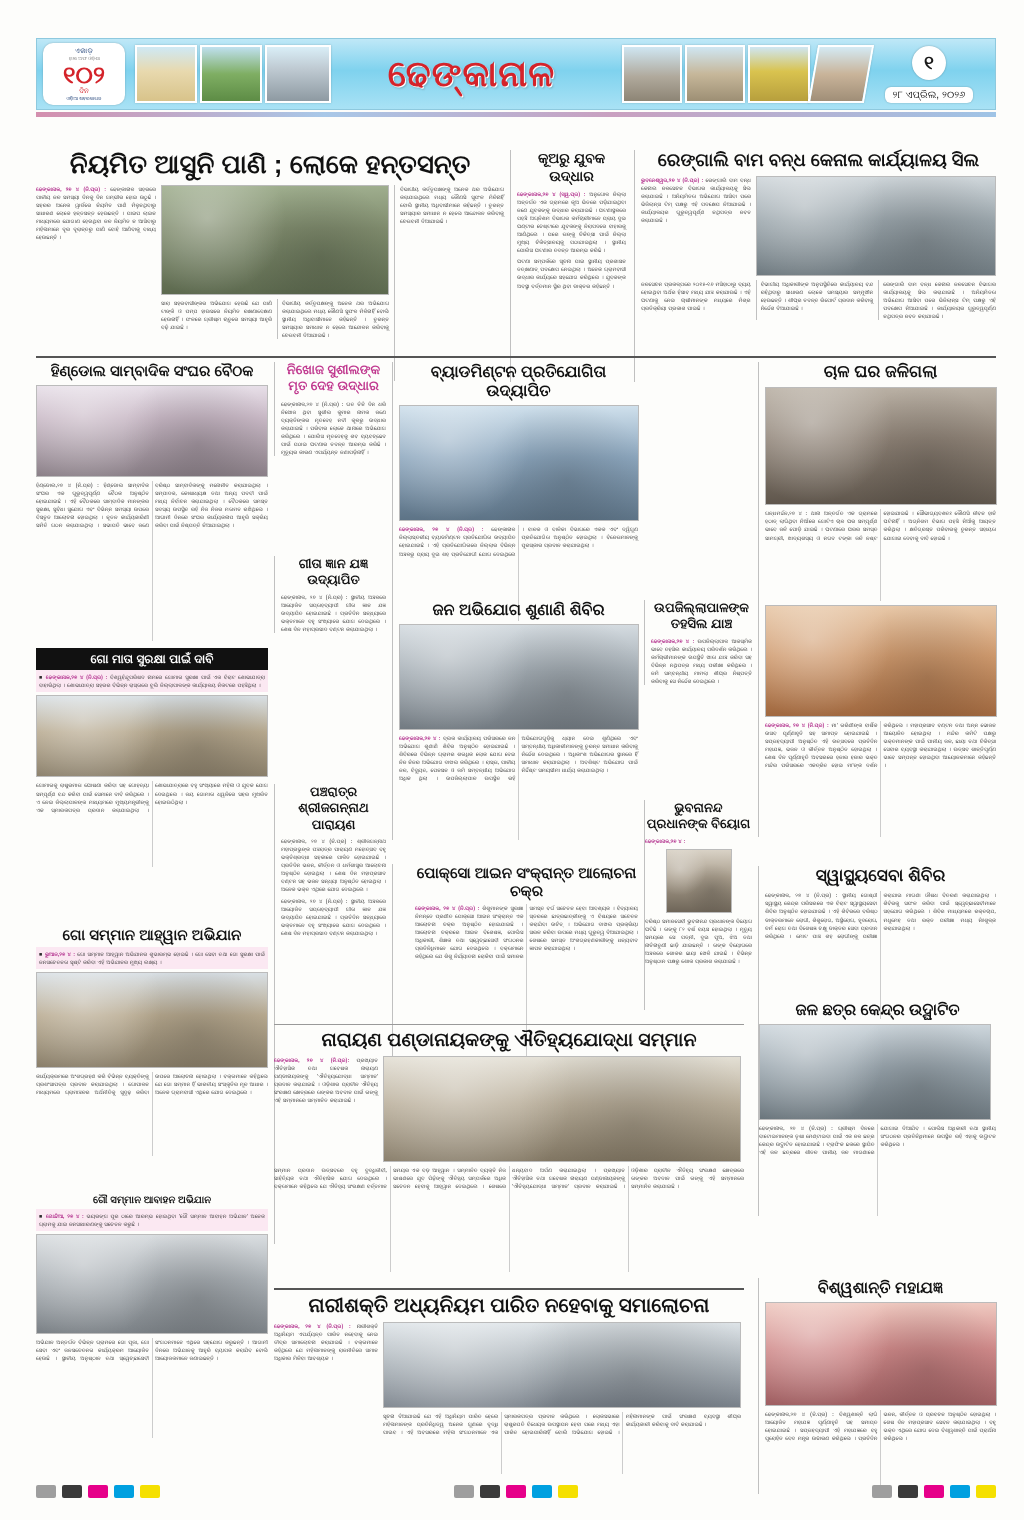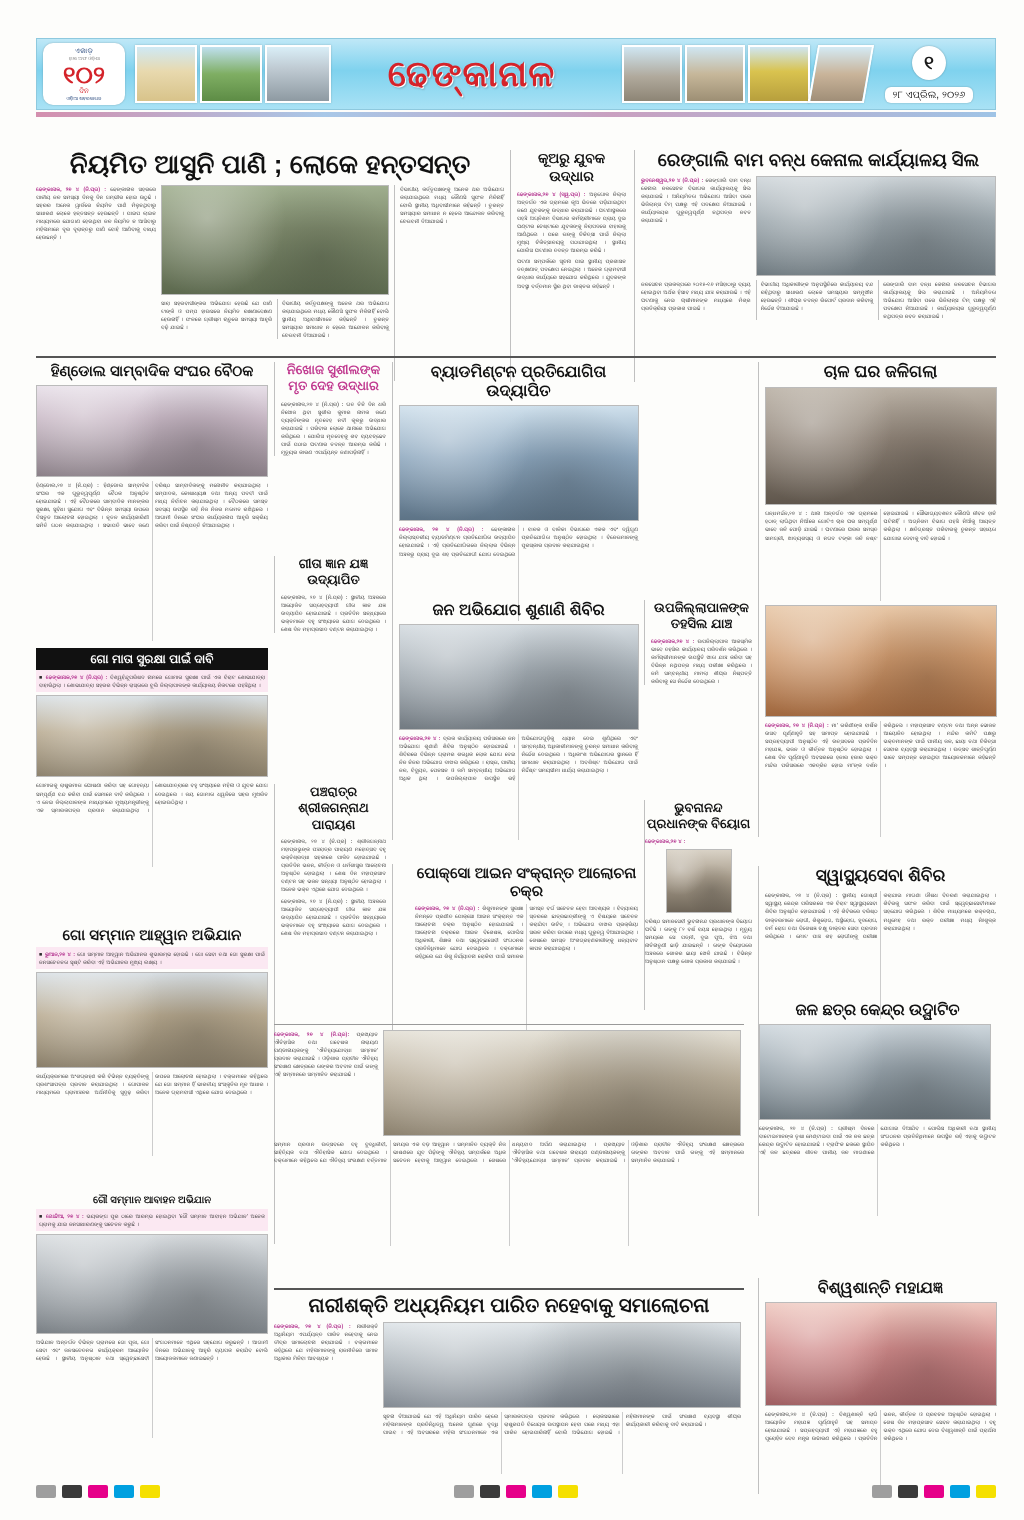--- a/index.html
+++ b/index.html
@@ -264,20 +264,21 @@
     <div class="cols2 body-txt" style="margin-top:4px;height:106px;"><span class="dateline">ଢେଙ୍କାନାଳ,୨୭ ୪ :</span> <span>ବ୍ଲକ କାର୍ଯ୍ୟାଳୟ ପରିସରରେ ଜନ ଅଭିଯୋଗ ଶୁଣାଣି ଶିବିର ଅନୁଷ୍ଠିତ ହୋଇଯାଇଛି । ଶିବିରରେ ବିଭିନ୍ନ ଗ୍ରାମର ଶତାଧିକ ଲୋକ ଯୋଗ ଦେଇ ନିଜ ନିଜର ଅଭିଯୋଗ ଦାଖଲ କରିଥିଲେ । ରାସ୍ତା, ପାନୀୟ ଜଳ, ବିଦ୍ୟୁତ, ପେନସନ ଓ ଜମି ସମ୍ବନ୍ଧୀୟ ଅଭିଯୋଗ ଅଧିକ ଥିଲା ।</span> <span>ଉପଜିଲ୍ଲାପାଳ ଉପସ୍ଥିତ ରହି ଅଭିଯୋଗଗୁଡ଼ିକୁ ଧ୍ୟାନ ଦେଇ ଶୁଣିଥିଲେ ଏବଂ ସମ୍ବନ୍ଧୀୟ ଅଧିକାରୀମାନଙ୍କୁ ତୁରନ୍ତ ସମାଧାନ କରିବାକୁ ନିର୍ଦ୍ଦେଶ ଦେଇଥିଲେ । ଅଧିକାଂଶ ଅଭିଯୋଗର ସ୍ଥାନରେ ହିଁ ସମାଧାନ କରାଯାଇଥିଲା । ଅବଶିଷ୍ଟ ଅଭିଯୋଗ ପାଇଁ ନିର୍ଦ୍ଦିଷ୍ଟ ସମୟସୀମା ଧାର୍ଯ୍ୟ କରାଯାଇଥିଲା ।</span></div>
   </div>
 
   <div class="vline" style="position:absolute;left:392px;top:864px;width:246px;padding-left:22px;">
     <div class="hl-md" style="font-size:15px;">ପୋକ୍‌ସୋ ଆଇନ ସଂକ୍ରାନ୍ତ ଆଲୋଚନା ଚକ୍ର</div>
     <div class="cols2 body-txt" style="margin-top:4px;height:152px;"><span class="dateline">ଢେଙ୍କାନାଳ, ୨୭ ୪ (ନି.ପ୍ର) :</span> <span>ଶିଶୁମାନଙ୍କ ସୁରକ୍ଷା ନିମନ୍ତେ ପ୍ରଣୀତ ପୋକ୍‌ସୋ ଆଇନ ସଂକ୍ରାନ୍ତ ଏକ ଆଲୋଚନା ଚକ୍ର ଅନୁଷ୍ଠିତ ହୋଇଯାଇଛି । ଆଲୋଚନା ଚକ୍ରରେ ଆଇନ ବିଶେଷଜ୍ଞ, ପୋଲିସ ଅଧିକାରୀ, ଶିକ୍ଷକ ତଥା ସ୍ୱେଚ୍ଛାସେବୀ ସଂଗଠନର ପ୍ରତିନିଧିମାନେ ଯୋଗ ଦେଇଥିଲେ ।</span> <span>ବକ୍ତାମାନେ କହିଥିଲେ ଯେ ଶିଶୁ ନିର୍ଯ୍ୟାତନା ରୋକିବା ପାଇଁ ସମାଜର ସମସ୍ତ ବର୍ଗ ସଚେତନ ହେବା ଆବଶ୍ୟକ । ବିଦ୍ୟାଳୟ ସ୍ତରରେ ଛାତ୍ରଛାତ୍ରୀଙ୍କୁ ଏ ବିଷୟରେ ସଚେତନ କରାଯିବା ଉଚିତ୍ । ଅଭିଯୋଗ ଦାଖଲ ପ୍ରକ୍ରିୟା ସରଳ କରିବା ଉପରେ ମଧ୍ୟ ଗୁରୁତ୍ୱ ଦିଆଯାଇଥିଲା ।</span> <span>ଶେଷରେ ସମସ୍ତ ଅଂଶଗ୍ରହଣକାରୀଙ୍କୁ ଧନ୍ୟବାଦ ଜ୍ଞାପନ କରାଯାଇଥିଲା ।</span></div>
   </div>
 
   <div style="position:absolute;left:274px;top:1024px;width:470px;">
     <div class="hline" style="margin-bottom:4px;"></div>
+    <div class="hl-lg" style="font-size:19px;">ନାରାୟଣ ପଣ୍ଡାନାୟକଙ୍କୁ ଐତିହ୍ୟଯୋଦ୍ଧା ସମ୍ମାନ</div>
     <div style="display:flex;gap:5px;margin-top:5px;">
       <div style="width:104px;">
         <div class="body-txt"><span class="dateline">ଢେଙ୍କାନାଳ, ୨୭ ୪ (ନି.ପ୍ର):</span> <span>ପ୍ରଖ୍ୟାତ ଐତିହାସିକ ତଥା ଗବେଷକ ନାରାୟଣ ପଣ୍ଡାନାୟକଙ୍କୁ 'ଐତିହ୍ୟଯୋଦ୍ଧା ସମ୍ମାନ' ପ୍ରଦାନ କରାଯାଇଛି । ଓଡ଼ିଶାର ପ୍ରାଚୀନ ଐତିହ୍ୟ ସଂରକ୍ଷଣ କ୍ଷେତ୍ରରେ ତାଙ୍କର ଅବଦାନ ପାଇଁ ତାଙ୍କୁ ଏହି ସମ୍ମାନରେ ସମ୍ମାନିତ କରାଯାଇଛି ।</span></div>
       </div>
       <div style="width:358px;">
         <div class="photo ph-honor" style="width:358px;height:106px;"></div>
       </div>
     </div>
     <div class="cols4 body-txt" style="margin-top:4px;height:106px;"><span>ସମ୍ମାନ ପ୍ରଦାନ ଉତ୍ସବରେ ବହୁ ବୁଦ୍ଧିଜୀବୀ, ସାହିତ୍ୟିକ ତଥା ଐତିହାସିକ ଯୋଗ ଦେଇଥିଲେ । ବକ୍ତାମାନେ କହିଥିଲେ ଯେ ଐତିହ୍ୟ ସଂରକ୍ଷଣ ବର୍ତ୍ତମାନ ସମୟର ଏକ ବଡ଼ ଆହ୍ୱାନ ।</span> <span>ସମ୍ମାନିତ ବ୍ୟକ୍ତି ନିଜ ଭାଷଣରେ ଯୁବ ପିଢ଼ିଙ୍କୁ ଐତିହ୍ୟ ସମ୍ପର୍କରେ ଅଧିକ ସଚେତନ ହେବାକୁ ଆହ୍ୱାନ ଦେଇଥିଲେ । ଶେଷରେ ଧନ୍ୟବାଦ ଅର୍ପଣ କରାଯାଇଥିଲା ।</span> <span>ପ୍ରଖ୍ୟାତ ଐତିହାସିକ ତଥା ଗବେଷକ ନାରାୟଣ ପଣ୍ଡାନାୟକଙ୍କୁ 'ଐତିହ୍ୟଯୋଦ୍ଧା ସମ୍ମାନ' ପ୍ରଦାନ କରାଯାଇଛି । ଓଡ଼ିଶାର ପ୍ରାଚୀନ ଐତିହ୍ୟ ସଂରକ୍ଷଣ କ୍ଷେତ୍ରରେ ତାଙ୍କର ଅବଦାନ ପାଇଁ ତାଙ୍କୁ ଏହି ସମ୍ମାନରେ ସମ୍ମାନିତ କରାଯାଇଛି ।</span></div>
   </div>

